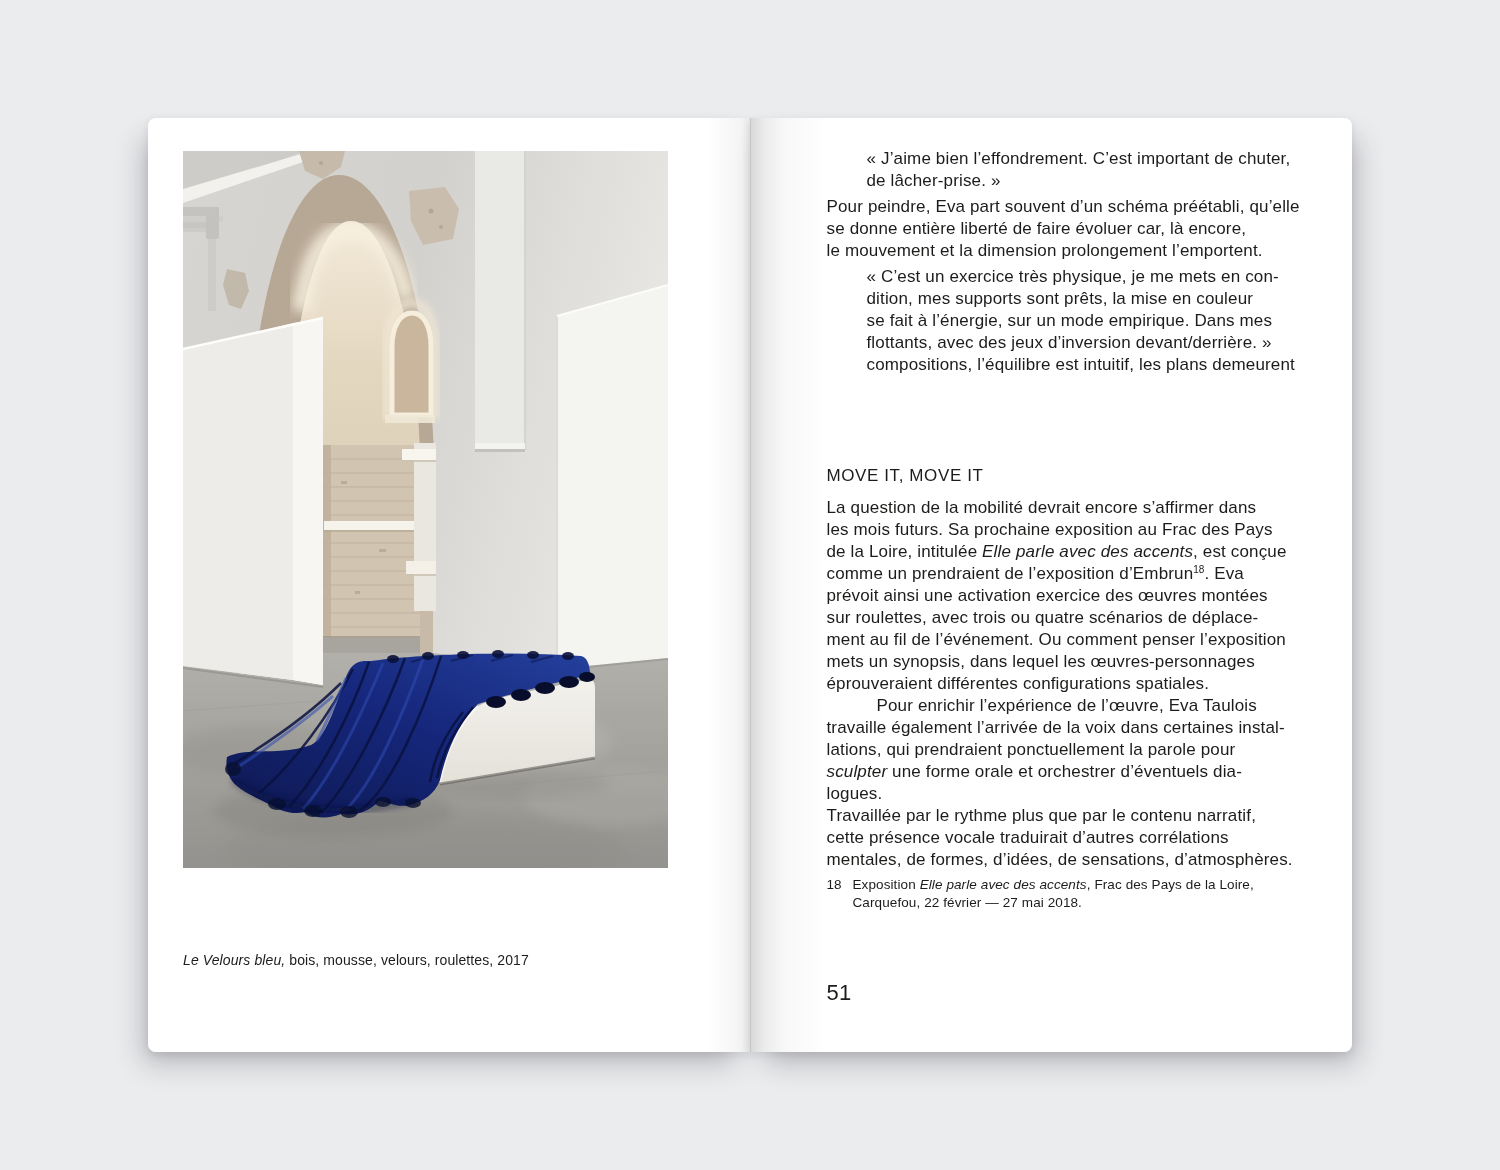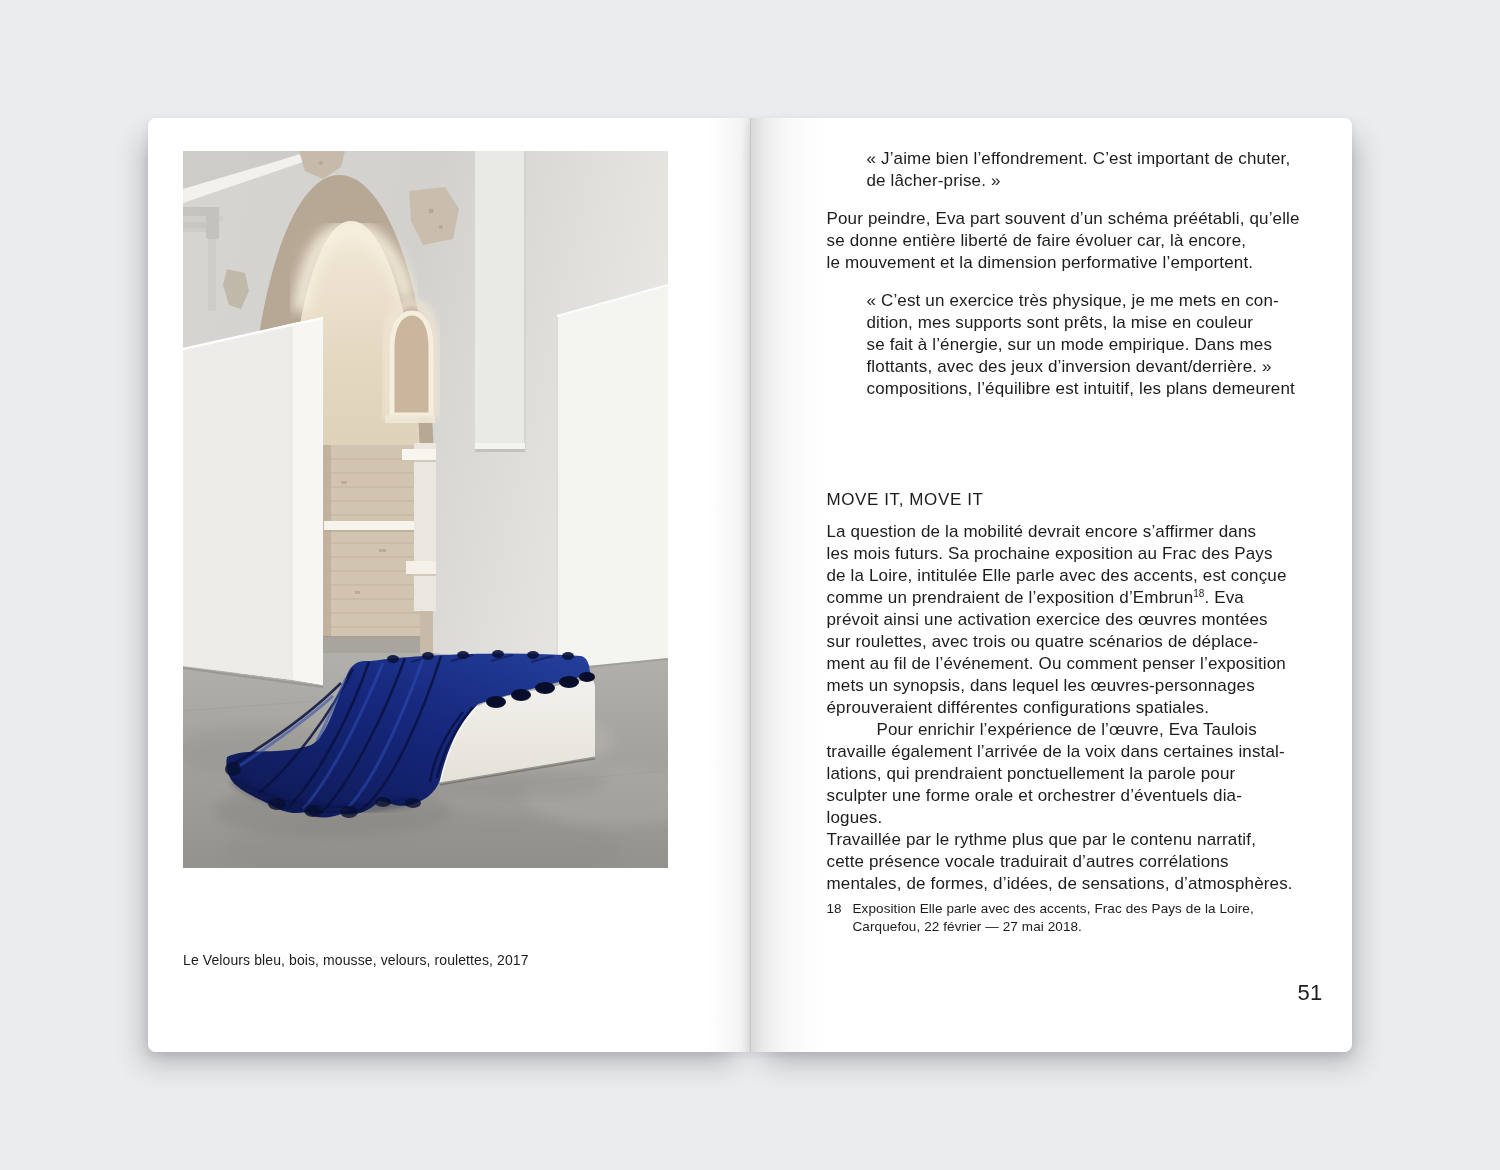--- a/index.html
+++ b/index.html
@@ -21,29 +21,29 @@
     background:linear-gradient(to right,#d9d9d9 0px,#ececec 14px,#f8f8f8 34px,#ffffff 75px);
     border-left:1px solid #c6c6c6;
     box-shadow:10px 16px 28px -6px rgba(50,50,55,.30), 0 3px 8px rgba(50,50,55,.10);
   }
   .photo { position:absolute; left:35px; top:33px; width:485px; height:717px; display:block; }
   .caption { position:absolute; left:35px; top:833px; font-size:14px; line-height:19px; color:#1c1c1b; letter-spacing:.1px; }
   .textcol { position:absolute; left:76px; top:30px; width:496px; font-size:17px; line-height:22px; letter-spacing:.15px; }
   .tline { white-space:pre; }
   .tline.indent { padding-left:50px; }
   .quote { margin-left:40px; }
-  .mt20 { margin-top:16px; }
+  .mt20 { margin-top:4px; }
   .heading { margin:89px 0 10px 0; font-size:17px; font-weight:400; letter-spacing:.6px; line-height:22px; }
   .para2 { }
-  .it { }
+  .it { font-style:italic; }
   sup { font-size:10px; line-height:0; vertical-align:6px; letter-spacing:0; }
   .footnote { margin-top:5px; display:flex; font-size:13.5px; line-height:18px; letter-spacing:.1px; }
   .fn-num { width:26px; flex:0 0 26px; }
   .fn-text { flex:1; }
-  .pageno { position:absolute; left:76px; top:862px; width:496px; text-align:right; font-size:22px; letter-spacing:.3px; }
+  .pageno { position:absolute; left:76px; top:862px; width:496px; text-align:left; font-size:22px; letter-spacing:.3px; }
 </style>
 </head>
 <body>
 
 <div class="spread">
 
   <div class="page page-left">
     <svg class="photo" viewBox="0 0 485 717" xmlns="http://www.w3.org/2000/svg">
       <defs>
         <linearGradient id="wallG" x1="0" y1="0" x2="1" y2="0.25">
@@ -259,21 +259,21 @@
 
   <div class="page page-right">
     <div class="textcol">
       <div class="quote">
           <div class="tline"><span>« J’aime bien l’effondrement. C’est important de chuter,</span></div>
           <div class="tline"><span>de lâcher-prise. »</span></div>
         </div>
       <div class="para mt20">
           <div class="tline"><span>Pour peindre, Eva part souvent d’un schéma préétabli, qu’elle</span></div>
           <div class="tline"><span>se donne entière liberté de faire évoluer car, là encore,</span></div>
-          <div class="tline"><span>le mouvement et la dimension performative l’emportent.</span></div>
+          <div class="tline"><span>le mouvement et la dimension prolongement l’emportent.</span></div>
         </div>
       <div class="quote mt20">
           <div class="tline"><span>« C’est un exercice très physique, je me mets en con-</span></div>
           <div class="tline"><span>dition, mes supports sont prêts, la mise en couleur</span></div>
           <div class="tline"><span>se fait à l’énergie, sur un mode empirique. Dans mes</span></div>
           <div class="tline"><span>flottants, avec des jeux d’inversion devant/derrière. »</span></div>
           <div class="tline"><span>compositions, l’équilibre est intuitif, les plans demeurent</span></div>
         </div>
       <h2 class="heading">MOVE IT, MOVE IT</h2>
       <div class="para para2">

